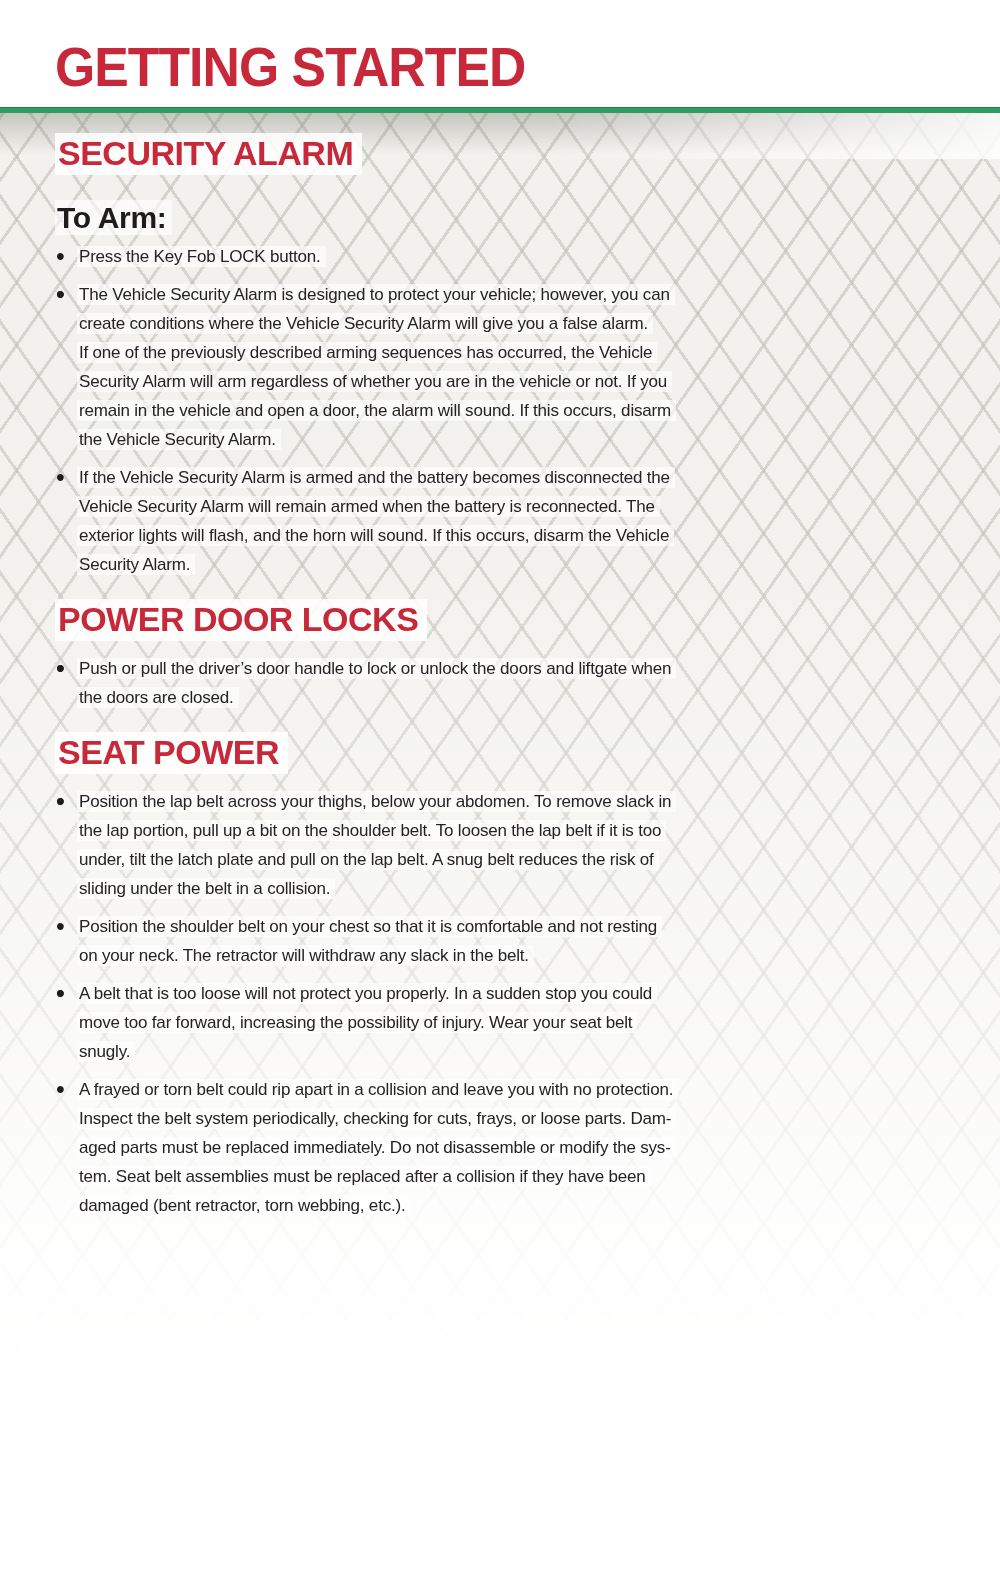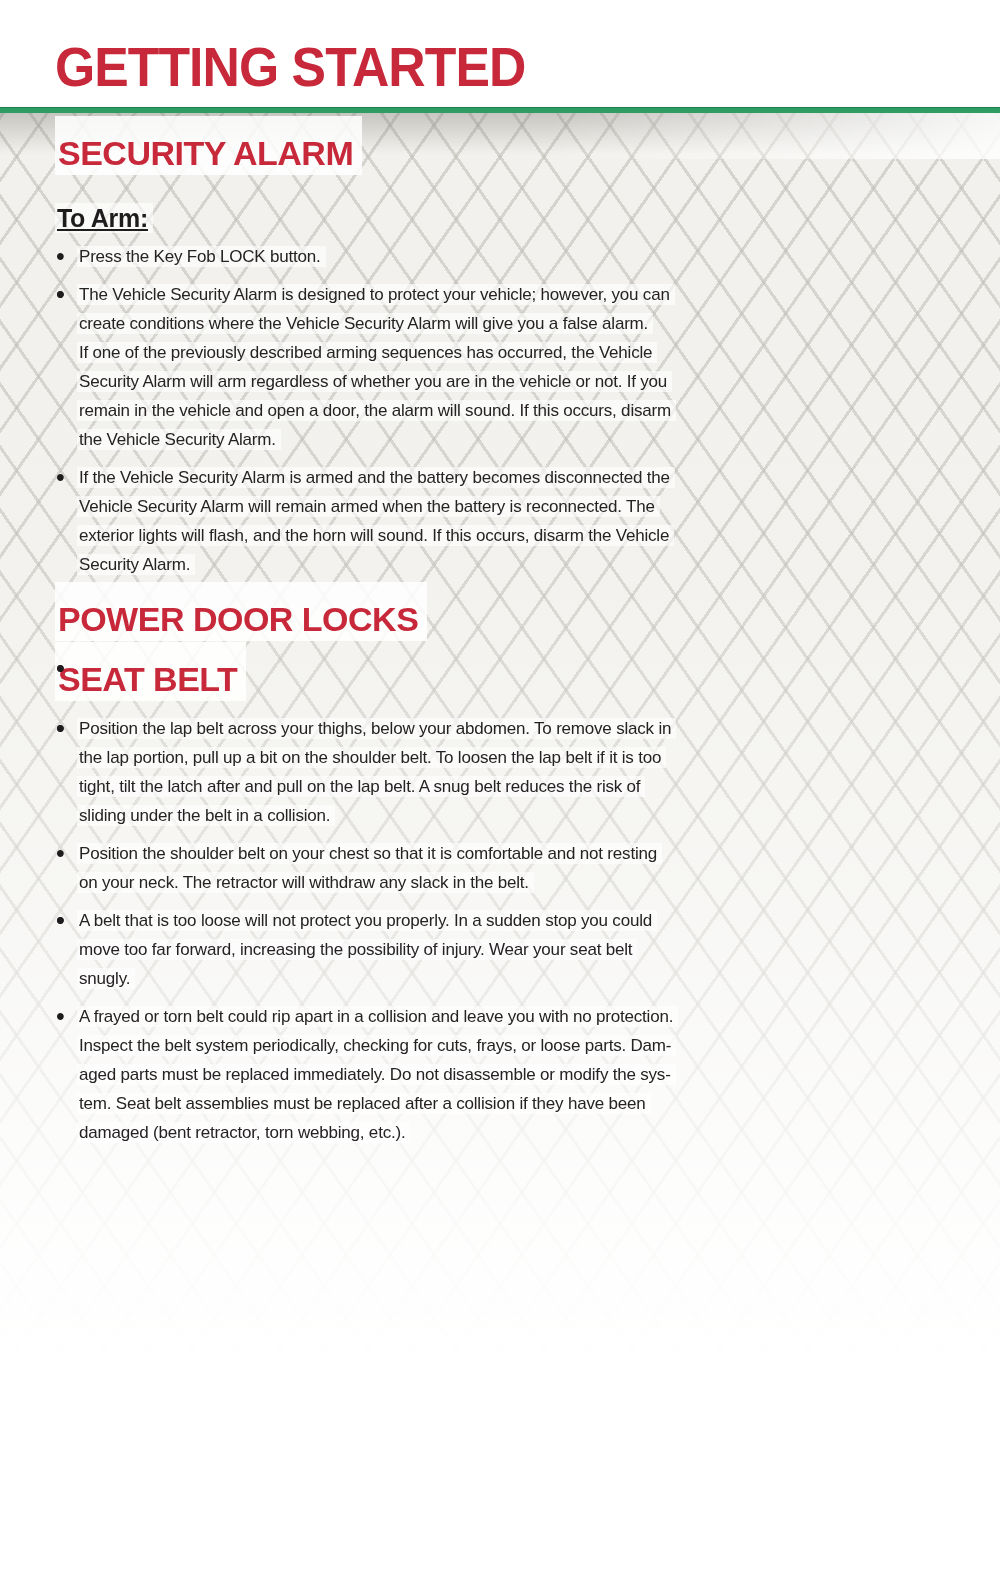--- a/index.html
+++ b/index.html
@@ -61,31 +61,31 @@
   .content {
     position:absolute; top:0; left:0; right:0;
     padding:20px 40px 0 55px;
     z-index:2;
   }
   .halo {
     background:rgba(255,255,255,0.62);
     padding:1px 5px 1px 2px;
     box-decoration-break:clone; -webkit-box-decoration-break:clone;
   }
-  .hstrong { background:rgba(255,255,255,0.85); padding:18px 9px 3px 3px; }
+  .hstrong { background:rgba(255,255,255,0.85); padding:1px 9px 3px 3px; }
   h2.sec-heading {
     margin:20px 0 15px 0; line-height:40px;
     font-size:34px; font-weight:bold; letter-spacing:-0.5px;
     color:#c8293a; white-space:nowrap;
   }
   h2.first { margin-top:0; }
   h3.subhead {
     margin:30px 0 9px 0; line-height:30px;
-    font-size:25px; font-weight:bold; letter-spacing:-0.3px;
-    color:#1f1c1d; white-space:nowrap;text-decoration:underline;
+    font-size:30px; font-weight:bold; letter-spacing:-0.3px;
+    color:#1f1c1d; white-space:nowrap;
   }
   .bullet-item {
     position:relative; padding-left:22px; margin:0 0 9px 0;
   }
   .dot {
     position:absolute; left:1px; top:0;
     font-size:25px; line-height:29px; color:#1f1c1d;
   }
   .ptext {
     font-size:17px; line-height:29px; letter-spacing:-0.2px;
@@ -141,34 +141,36 @@
       </section>
 
       <section>
         <h2 class="sec-heading"><span class="hstrong halo">POWER DOOR LOCKS</span></h2>
 
         <div class="bullet-item">
           <span class="dot">•</span>
         </div>
         <div class="bullet-item">
           <span class="dot">•</span>
+          <span class="ptext halo">Push or pull the driver’s door handle to lock or unlock the doors and liftgate when
+the doors are closed.</span>
         </div>
       </section>
 
       <section>
-        <h2 class="sec-heading"><span class="hstrong halo">SEAT BELT</span></h2>
+        <h2 class="sec-heading"><span class="hstrong halo">SEAT POWER</span></h2>
 
         <div class="bullet-item">
           <span class="dot">•</span>
         </div>
         <div class="bullet-item">
           <span class="dot">•</span>
           <span class="ptext halo">Position the lap belt across your thighs, below your abdomen. To remove slack in
 the lap portion, pull up a bit on the shoulder belt. To loosen the lap belt if it is too
-tight, tilt the latch after and pull on the lap belt. A snug belt reduces the risk of
+under, tilt the latch plate and pull on the lap belt. A snug belt reduces the risk of
 sliding under the belt in a collision.</span>
         </div>
         <div class="bullet-item">
           <span class="dot">•</span>
           <span class="ptext halo">Position the shoulder belt on your chest so that it is comfortable and not resting
 on your neck. The retractor will withdraw any slack in the belt.</span>
         </div>
         <div class="bullet-item">
           <span class="dot">•</span>
         </div>

